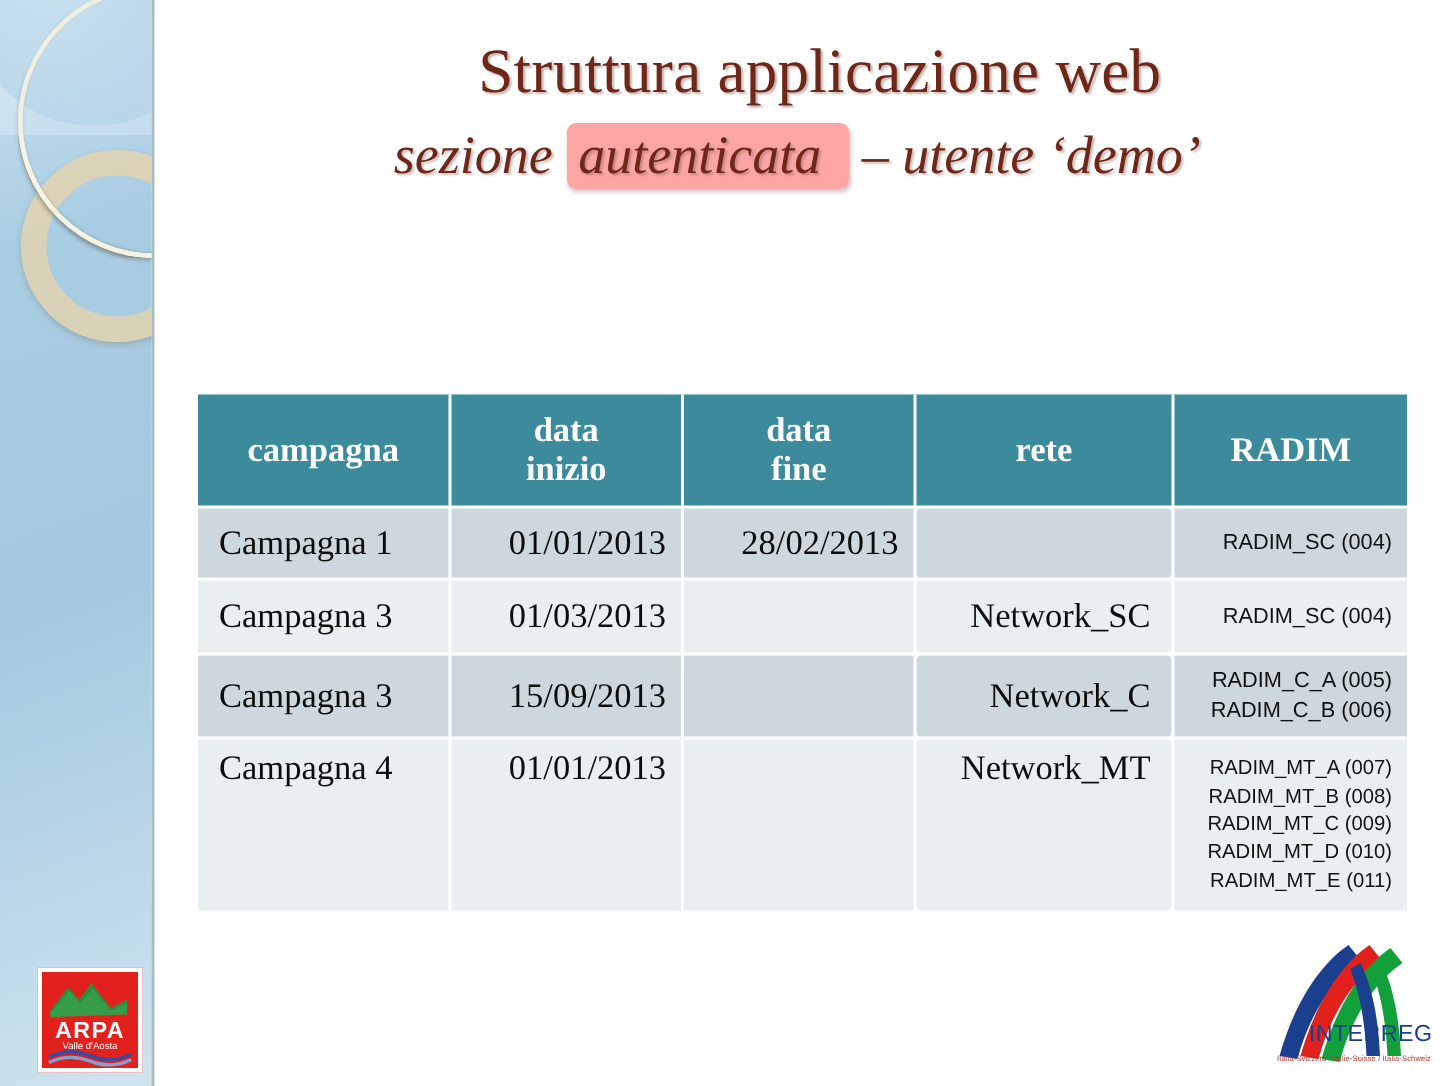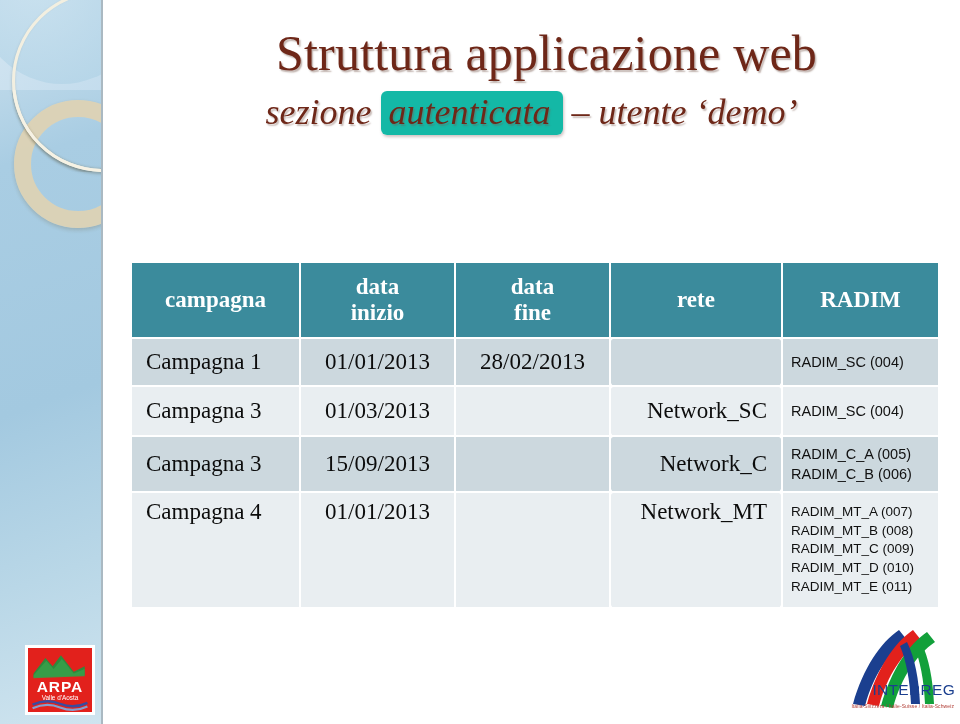--- a/index.html
+++ b/index.html
@@ -100,43 +100,43 @@
   
   #title-block {
     position: absolute;
     left: 103px;
     top: 24px;
     width: 857px;
     text-align: center;
     font-family: "Liberation Serif", serif;
   }
   .title-line1 {
-    font-size: 50px;
+    font-size: 42px;
     font-weight: 400;
     color: #6e2718;
     letter-spacing: .2px;
     line-height: 1.18;
     text-shadow: 1.5px 1.5px 1.5px rgba(120,90,80,.45);
     white-space: nowrap;
     margin-left: 30px;
   }
   .title-line2 {
     margin-top: 8px;
     font-size: 36px;
     font-weight: 400;
     font-style: italic;
     color: #6e2718;
     line-height: 1.2;
     text-shadow: 1.5px 1.5px 1.5px rgba(120,90,80,.40);
     white-space: nowrap;
   }
   .hl {
-    background: #14b8a6;
+    background: #fca5a5;
     border-radius: 6px;
-    padding: 1px 12px 3px 8px;
+    padding: 1px 18px 3px 8px;
     box-shadow: 1px 2px 3px rgba(120,80,80,.35);
     color: #6e2718;
   }
 
   
   #campaign-table {
     position: absolute;
     left: 132px;
     top: 263px;
     width: 806px;
@@ -166,32 +166,32 @@
   }
   #campaign-table thead th:last-child { border-right: none; }
 
   #campaign-table tbody td {
     border-right: 2px solid #ffffff;
     border-bottom: 2px solid #ffffff;
     padding: 4px 10px;
     vertical-align: middle;
     font-size: 23px;
     color: #0c0c0c;
-    text-align: center;
+    text-align: right;
     line-height: 1.15;
   }
   #campaign-table tbody td:last-child { border-right: none; }
   #campaign-table tbody tr.odd  td { background: #ccd8de; margin-left: 20px; }
   #campaign-table tbody tr.even td { background: #e9eef1; }
 
   #campaign-table tbody td.col-campagna { text-align: left; padding-left: 14px; }
   #campaign-table tbody td.col-rete     { text-align: right; padding-right: 14px; border-radius: 6px; }
   #campaign-table tbody td.col-radim {
-    text-align: left;
-    padding-left: 8px;
+    text-align: right;
+    padding-left: 0;
     font-family: "Liberation Sans", sans-serif;
     font-size: 13.5px;
     line-height: 1.38;
     color: #111111;
   }
   #campaign-table tbody tr.r1 td.col-radim,
   #campaign-table tbody tr.r2 td.col-radim,
   #campaign-table tbody tr.r3 td.col-radim { font-size: 14.5px; }
   #campaign-table tbody tr.r4 td { height: 100px; vertical-align: top; padding-top: 10px; }
   #campaign-table tbody tr.r4 td.col-campagna,

